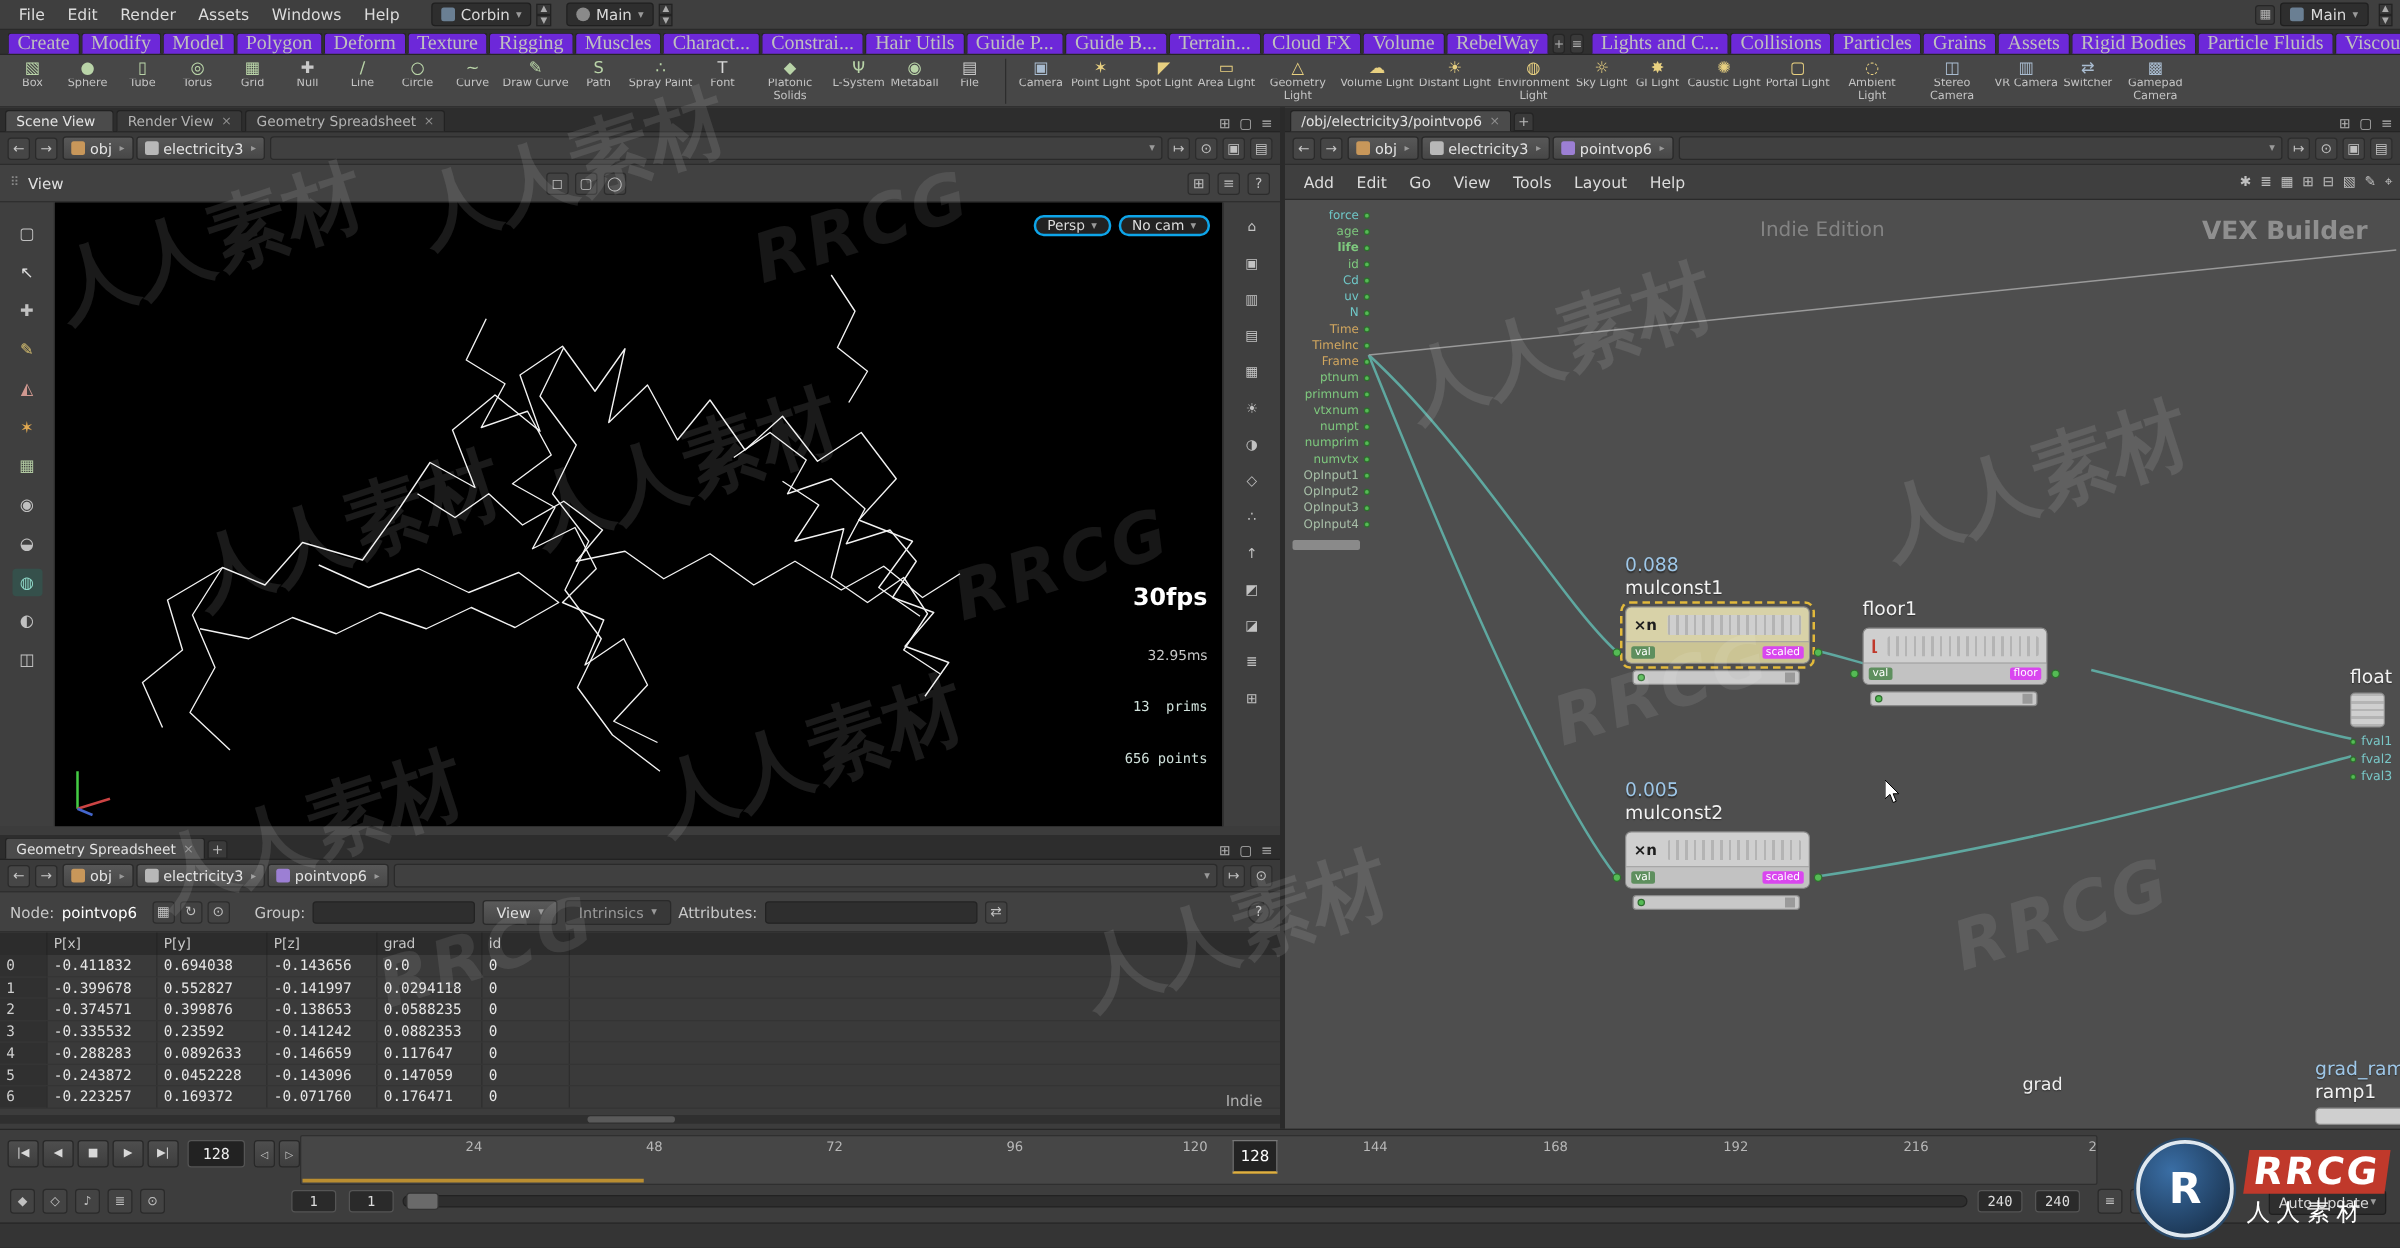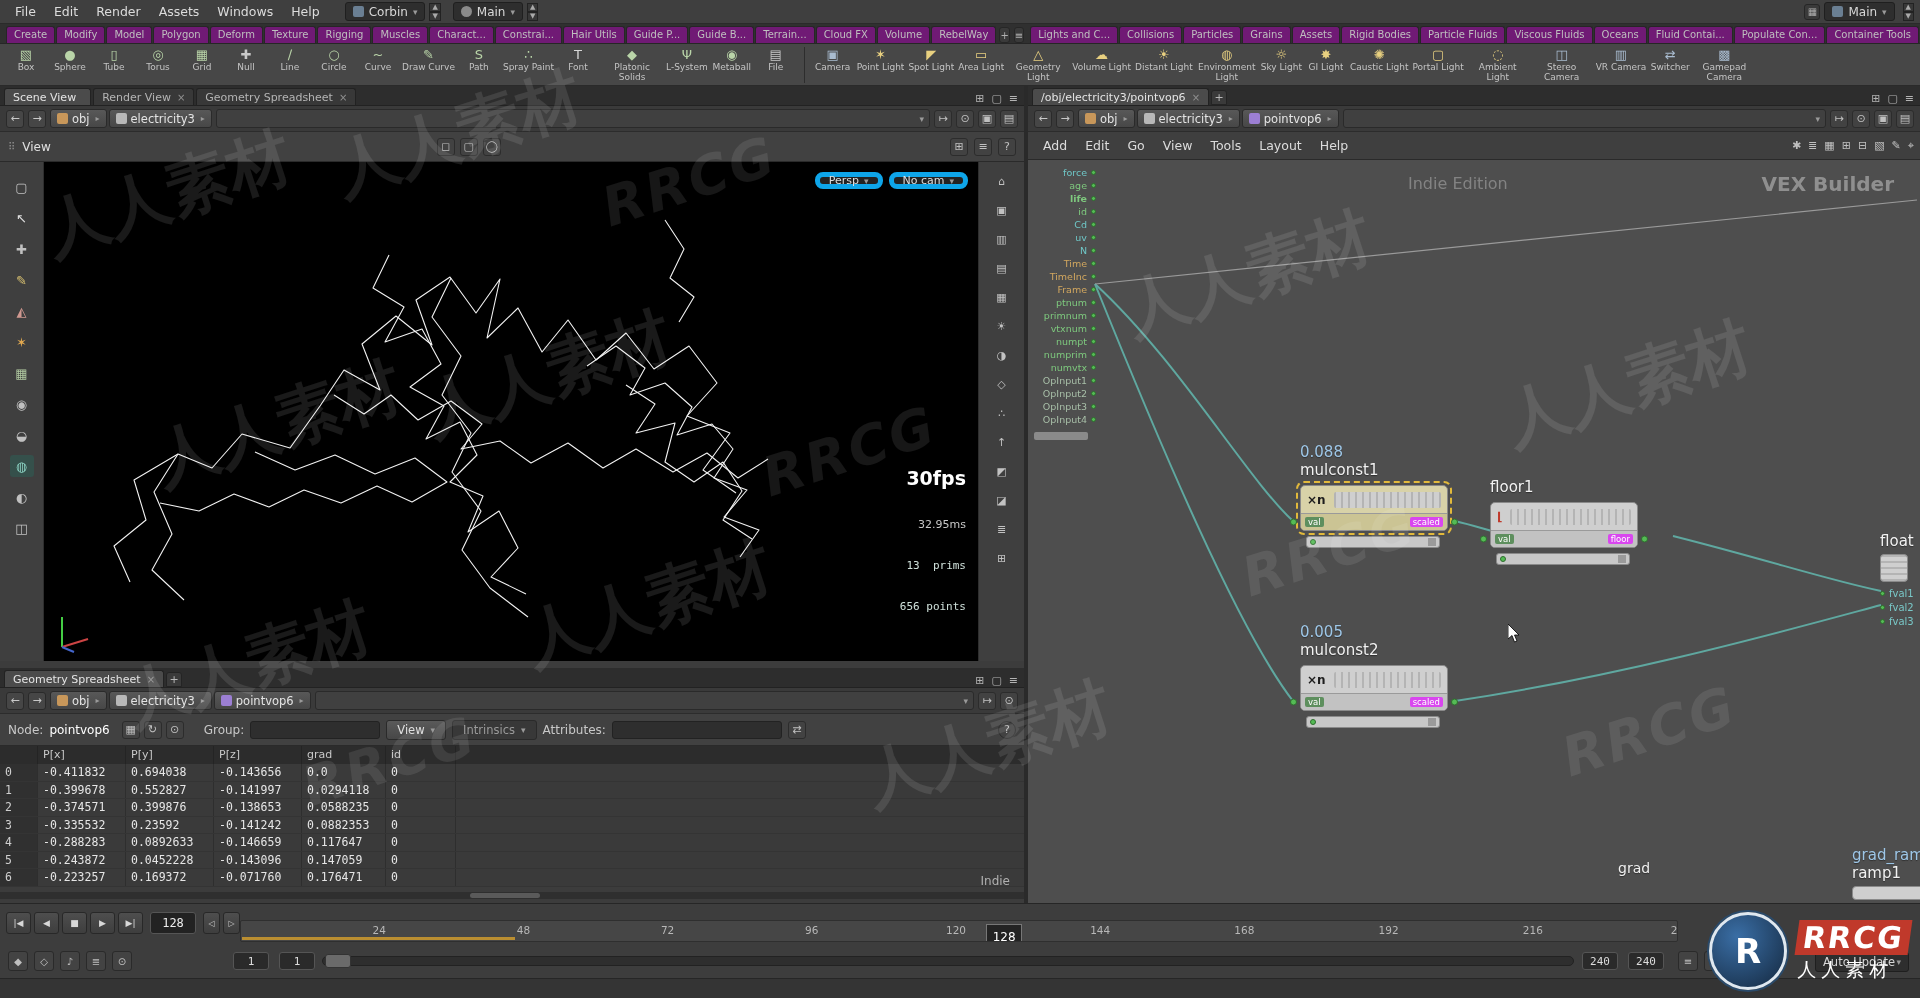--- a/index.html
+++ b/index.html
@@ -12,21 +12,21 @@
   .menu-item { padding:0 9px; font-size:12.5px; color:#dcdcdc; line-height:23px; cursor:default; }
   .select-chip { height:19px; background:#2e2e2e; border:1px solid #1f1f1f; border-radius:3px; display:flex; align-items:center; gap:5px; padding:0 7px; color:#d8d8d8; font-size:12px; }
   .select-chip .mini-ic { width:11px; height:11px; background:#6a7f93; border-radius:2px; display:inline-block; }
   .stepper { display:flex; flex-direction:column; margin-left:2px; }
   .stepper span { font-size:7px; line-height:7px; color:#aaa; padding:0 2px; background:#383838; border:1px solid #222; }
   .mb-spacer { flex:1; }
   .caret { font-size:9px; color:#9a9a9a; }
 
   
   #shelf-tabs { position:absolute; left:0; top:24px; width:1920px; height:20px; background:#303030; display:flex; align-items:flex-end; padding:0 6px; border-bottom:1px solid #262626; }
-  .shelf-tab { height:17px; line-height:16px; padding:0 7px; font-size:10px; color:#bfbfbf; background:#701a75; border:1px solid #262626; border-bottom:none; border-radius:3px 3px 0 0; margin-right:1px; white-space:nowrap; }
+  .shelf-tab { height:17px; line-height:16px; padding:0 7px; font-size:16px; color:#bfbfbf; background:#6d28d9; border:1px solid #262626; border-bottom:none; border-radius:3px 3px 0 0; margin-right:1px; white-space:nowrap;font-family:Liberation Serif, serif; }
   .shelf-tab-group { display:flex; }
   .shelf-mini { width:16px; height:16px; margin:0 2px; background:#3a3a3a; border:1px solid #262626; border-radius:3px; color:#b0b0b0; font-size:10px; display:flex; align-items:center; justify-content:center; }
   #shelf-tools { position:absolute; left:0; top:44px; width:1920px; height:42px; background:#474747; border-bottom:1px solid #2a2a2a; display:flex; padding:1px 4px 0 4px; }
   .tool { min-width:44px; max-width:64px; display:flex; flex-direction:column; align-items:center; padding:1px 2px; }
   .tool .ic { height:17px; font-size:13px; line-height:17px; }
   .tool .lbl { font-size:9px; line-height:9.5px; height:19px; overflow:hidden; color:#c4c4c4; text-align:center; }
   .tools-divider { width:1px; background:#2d2d2d; margin:2px 6px; }
 
   
   .tabbar { height:20px; background:#2d2d2d; display:flex; align-items:flex-end; padding-left:4px; border-bottom:1px solid #222; }
@@ -48,21 +48,21 @@
   #view-toolbar { height:30px; background:#414141; border-bottom:1px solid #2a2a2a; display:flex; align-items:center; padding:0 8px; gap:6px; }
   .grab { color:#8a8a8a; font-size:10px; letter-spacing:1px; }
   #view-toolbar .vt-label { font-size:12px; color:#e0e0e0; }
   .vt-mid { display:flex; gap:5px; margin-left:380px; }
   .vt-right { display:flex; gap:6px; margin-left:auto; }
   #vp-left { position:absolute; left:0; top:76px; width:44px; height:499px; background:#3f3f3f; border-right:1px solid #2e2e2e; display:flex; flex-direction:column; align-items:center; gap:9px; padding-top:14px; }
   #vp-right { position:absolute; right:0; top:76px; width:46px; height:499px; background:#3f3f3f; border-left:1px solid #2e2e2e; display:flex; flex-direction:column; align-items:center; gap:11px; padding-top:10px; }
   .side-ic { width:24px; height:22px; display:flex; align-items:center; justify-content:center; color:#c2c2c2; font-size:13px; border-radius:3px; }
   #vp-canvas { position:absolute; left:44px; top:76px; width:934px; height:499px; background:#000; overflow:hidden; }
   .pills { position:absolute; top:10px; right:10px; display:flex; gap:6px; }
-  .pill { height:17px; background:#333a; border:5px solid #0ea5e9; border-radius:8px; color:#ddd; font-size:11px; display:flex; align-items:center; gap:5px; padding:0 9px; }
+  .pill { height:17px; background:#333a; border:2px solid #0ea5e9; border-radius:8px; color:#ddd; font-size:11px; display:flex; align-items:center; gap:5px; padding:0 9px; }
   .vp-stats { position:absolute; right:12px; bottom:20px; text-align:right; white-space:pre; }
   .vp-fps { font-size:19px; font-weight:bold; color:#fff; }
   .vp-ms { font-size:11px; color:#c8c8c8; margin-top:1px; }
   .vp-geo { font-size:11px; color:#cfe0da; font-family:"DejaVu Sans Mono",monospace; }
   #axis-gizmo { position:absolute; left:8px; bottom:8px; }
 
   
   #ss-tabbar { position:absolute; left:0; top:582px; width:1024px; }
   #ss-pathbar { position:absolute; left:0; top:602px; width:1024px; }
   #ss-toolbar { position:absolute; left:0; top:628px; width:1024px; height:32px; background:#414141; border-bottom:1px solid #2a2a2a; display:flex; align-items:center; gap:6px; padding:0 8px; }
@@ -127,21 +127,21 @@
   #ramp-node { position:absolute; left:824px; top:686px; width:96px; }
   #ramp-node .bodysliver { width:96px; height:14px; background:#cfcfcf; border:1px solid #8a8a8a; border-radius:4px; margin-top:2px; }
   #grad-label { position:absolute; left:590px; top:700px; color:#f0f0f0; font-size:14px; text-shadow:0 1px 1px #0006; }
 
   
   #playbar { position:absolute; left:0; top:903px; width:1920px; height:95px; background:#3d3d3d; border-top:1px solid #262626; }
   #transport { position:absolute; left:6px; top:8px; display:flex; gap:3px; align-items:center; }
   .tbtn { width:25px; height:22px; background:linear-gradient(#4e4e4e,#3e3e3e); border:1px solid #282828; border-radius:3px; color:#d8d8d8; font-size:9px; display:flex; align-items:center; justify-content:center; }
   #frame-field { width:46px; height:22px; background:#222; border:1px solid #555; border-radius:3px; color:#eee; font-size:12px; text-align:center; margin:0 4px; font-family:"DejaVu Sans Mono",monospace; }
   .sbtn { width:17px; height:22px; background:linear-gradient(#4e4e4e,#3e3e3e); border:1px solid #282828; border-radius:3px; color:#c8c8c8; font-size:8px; display:flex; align-items:center; justify-content:center; }
-  #ruler { position:absolute; left:240px; top:4px; width:1438px; height:22px; background:#464646; border:1px solid #2f2f2f; border-radius:2px; overflow:hidden;margin-top:12px; }
+  #ruler { position:absolute; left:240px; top:4px; width:1438px; height:40px; background:#464646; border:1px solid #2f2f2f; border-radius:2px; overflow:hidden; }
   .tick { position:absolute; top:3px; transform:translateX(-50%); font-size:10.5px; color:#b8b8b8; }
   #cache-strip { position:absolute; left:1px; bottom:1px; width:19%; height:3px; background:#cf9b2e; opacity:.85; }
   #cur-frame { position:absolute; left:53.14%; top:3px; transform:translateX(-50%); width:36px; height:27px; background:#232323; border:1px solid #777; border-bottom:2px solid #e0b040; color:#fff; font-size:12px; display:flex; align-items:center; justify-content:center; }
   #pb-controls { position:absolute; left:0; top:44px; width:1920px; height:28px; }
   .pb-icons { position:absolute; left:8px; top:3px; display:flex; gap:6px; }
   .pb-ic { width:20px; height:20px; background:#434343; border:1px solid #2a2a2a; border-radius:3px; color:#c0c0c0; font-size:10px; display:flex; align-items:center; justify-content:center; }
   .rchip { position:absolute; top:4px; width:36px; height:18px; background:#2a2a2a; border:1px solid #555; border-radius:3px; color:#ddd; font-size:11px; display:flex; align-items:center; justify-content:center; font-family:"DejaVu Sans Mono",monospace; }
   #range-slider { position:absolute; left:322px; top:8px; width:1252px; height:10px; background:#2e2e2e; border:1px solid #222; border-radius:5px; }
   #range-handle { position:absolute; left:2px; top:-3px; width:26px; height:14px; background:#6a6a6a; border:1px solid #333; border-radius:3px; }
   #auto-update { position:absolute; left:1815px; top:4px; width:94px; height:20px; background:#2e2e2e; border:1px solid #1f1f1f; border-radius:3px; color:#d8d8d8; font-size:11.5px; display:flex; align-items:center; justify-content:space-between; padding:0 7px; }

